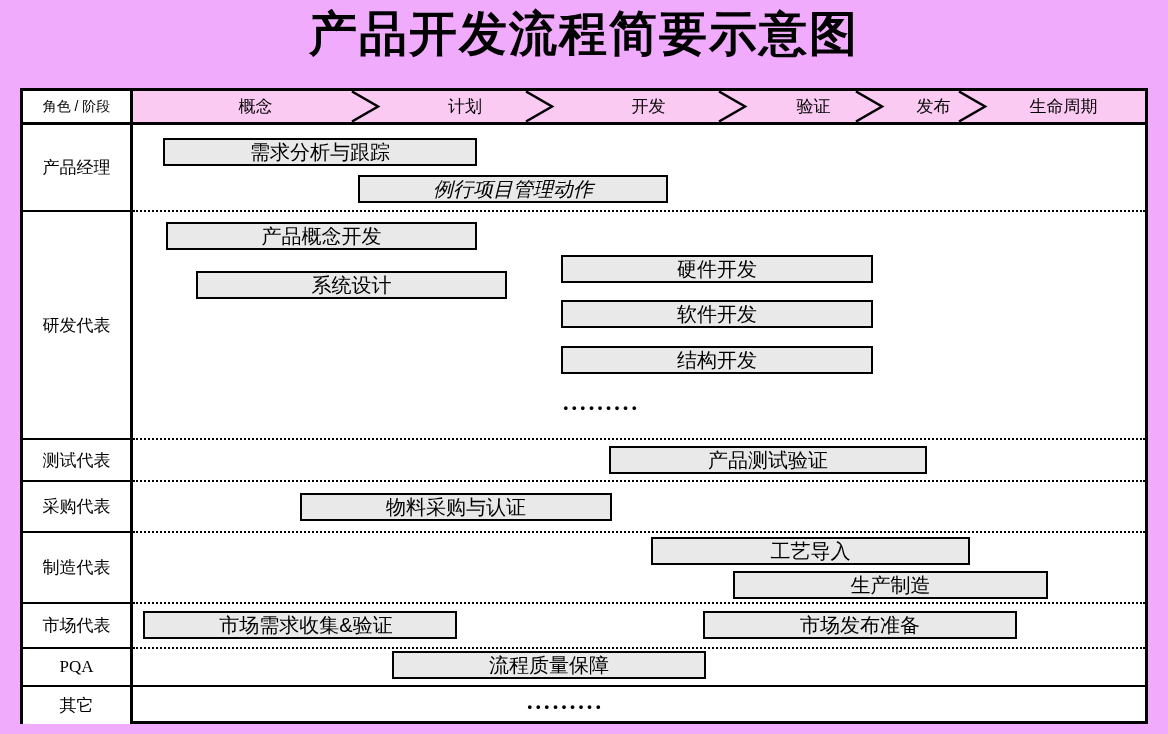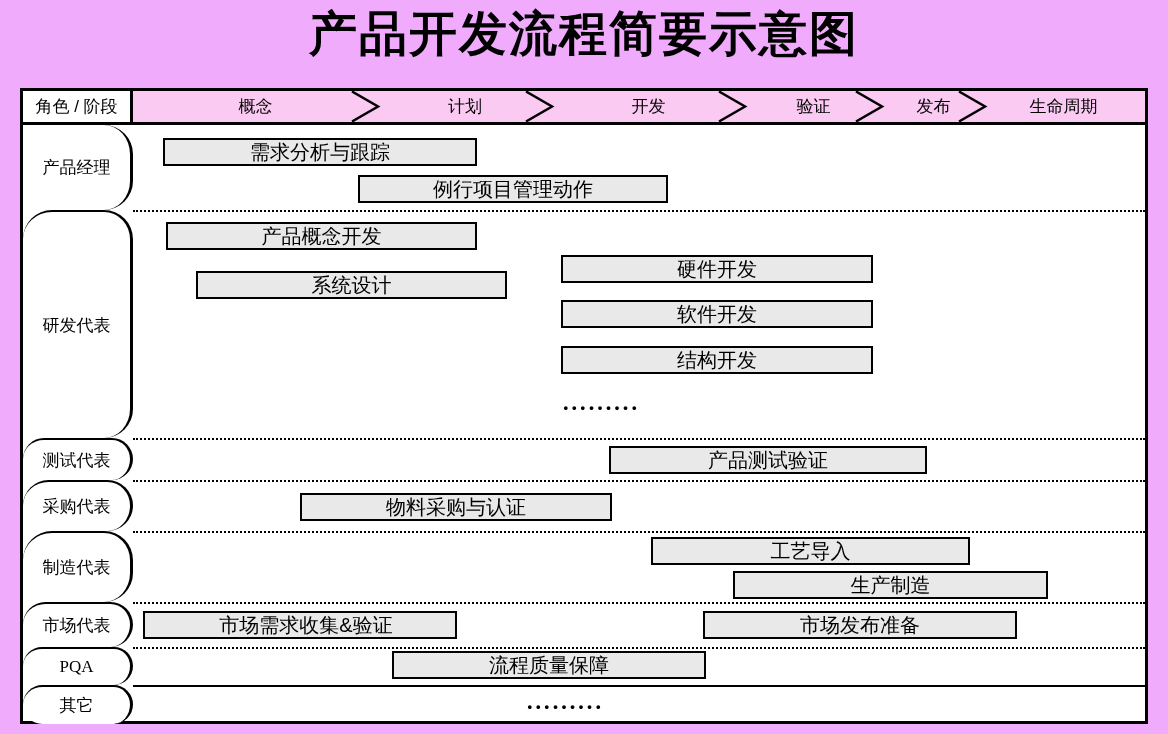--- a/index.html
+++ b/index.html
@@ -5,32 +5,32 @@
   html,body{margin:0;padding:0;background:#ffffff;width:1168px;height:734px;overflow:hidden;}
   .page{position:relative;width:1168px;height:734px;background:#f0abfc;
         font-family:"Liberation Sans",sans-serif;color:#000;}
   .title{position:absolute;left:0;top:2px;width:1168px;text-align:center;
          font-size:48px;font-weight:bold;letter-spacing:2px;white-space:nowrap;}
   .table{position:absolute;left:20px;top:88px;width:1128px;height:636px;
          border:3px solid #000;box-sizing:border-box;background:#fff;}
   
   .header-row{display:flex;height:31px;border-bottom:3px solid #000;box-sizing:content-box;}
   .corner{width:110px;border-right:3px solid #000;display:flex;align-items:center;justify-content:center;
-          font-size:17px;background:#fff;box-sizing:border-box;flex:none;}
+          font-size:14px;background:#fff;box-sizing:border-box;flex:none;}
   .band{position:relative;flex:1;overflow:hidden;}
   .band svg{position:absolute;left:0;top:0;width:100%;height:100%;}
   .phase{position:absolute;top:0;height:31px;line-height:31px;text-align:center;
          font-size:17px;white-space:nowrap;}
   
   .body{position:relative;height:599px;overflow:hidden;}
   .role-row{display:flex;width:100%;box-sizing:border-box;}
   .role-row:last-child{flex:1;}
   .role-cell{width:110px;flex:none;display:flex;align-items:center;justify-content:center;
              font-size:17px;font-family:"Liberation Serif",serif;
-             border-right:3px solid #000;box-sizing:border-box;background:#fff;border-radius:29px;}
+             border-right:3px solid #000;box-sizing:border-box;background:#fff;}
   .lab-border{border-top:2px solid #000;}
   .role-content{flex:1;box-sizing:border-box;}
   .divider-dotted{border-top:2px dotted #000;}
   .divider-solid{border-top:2px solid #000;}
   .divider-none{border-top:none;}
   
   .overlay{position:absolute;left:110px;top:0;right:0;bottom:0;pointer-events:none;}
   .overlay > *{pointer-events:auto;}
   .task{position:absolute;height:28px;background:var(--task-gray,#E9E9E9);
         border:2.5px solid #000;box-sizing:border-box;
@@ -92,21 +92,21 @@
         <div class="role-row" style="height: 38px; text-align: center;">
           <div class="role-cell lab-border">PQA</div>
           <div class="role-content divider-dotted"></div>
         </div>
         <div class="role-row" style="height: 39px;">
           <div class="role-cell lab-border">其它</div>
           <div class="role-content divider-solid"></div>
         </div>
         <div class="overlay" id="overlay">
           <div class="task" style="left: 30px; top: 13px; width: 314px;">需求分析与跟踪</div>
-          <div class="task" style="left: 225px; top: 50px; width: 310px;">例行项目管理动作</div>
+          <div class="task" style="left: 225px; top: 50px; width: 310px; font-style: italic;">例行项目管理动作</div>
           <div class="task" style="left: 33px; top: 97px; width: 311px;">产品概念开发</div>
           <div class="task" style="left: 63px; top: 146px; width: 311px;">系统设计</div>
           <div class="task" style="left: 428px; top: 130px; width: 312px; text-align: right;">硬件开发</div>
           <div class="task" style="left: 428px; top: 175px; width: 312px;">软件开发</div>
           <div class="task" style="left: 428px; top: 221px; width: 312px;">结构开发</div>
           <div class="task" style="left: 476px; top: 321px; width: 318px;">产品测试验证</div>
           <div class="task" style="left: 167px; top: 368px; width: 312px;">物料采购与认证</div>
           <div class="task" style="left: 518px; top: 412px; width: 319px;">工艺导入</div>
           <div class="task" style="left: 600px; top: 446px; width: 315px;">生产制造</div>
           <div class="task" style="left: 10px; top: 486px; width: 314px; padding-left: 12px;">市场需求收集&amp;验证</div>

